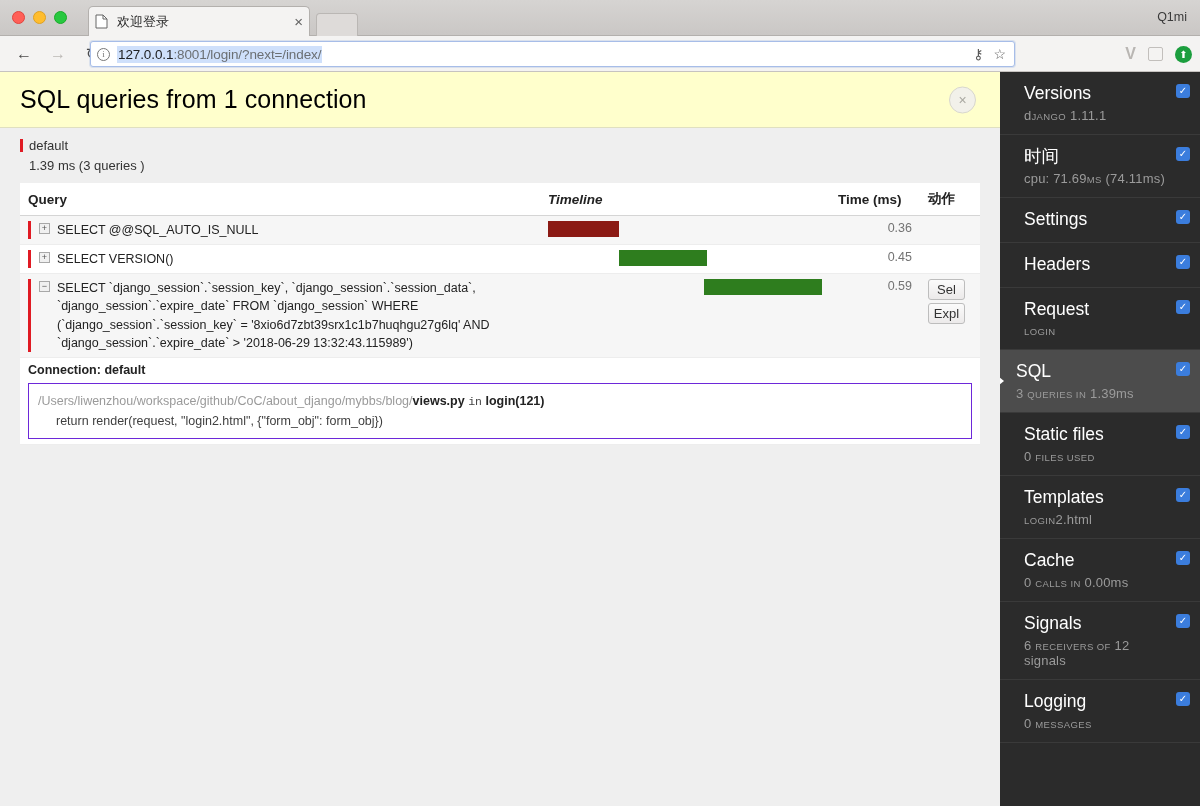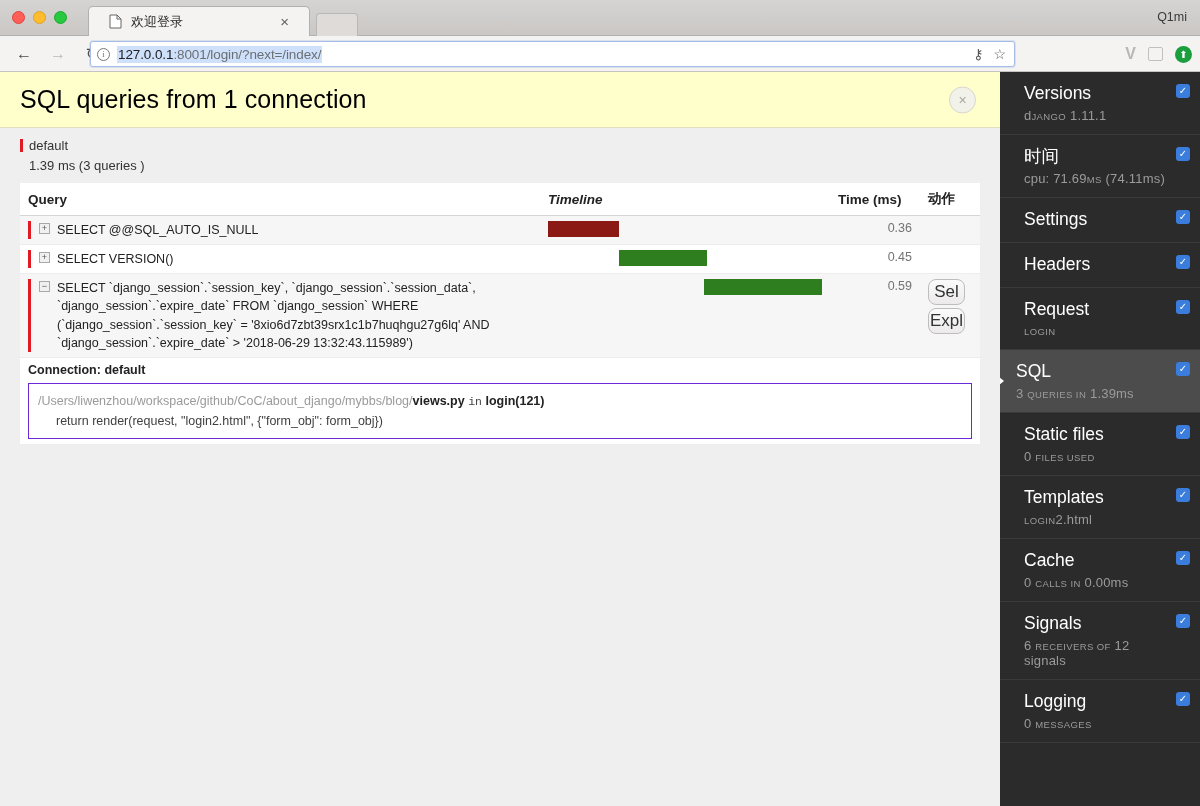--- a/index.html
+++ b/index.html
@@ -20,21 +20,21 @@
   .traffic { position: absolute; top: 11px; left: 12px; display: flex; gap: 8px; }
   .traffic span { width: 13px; height: 13px; border-radius: 50%; display: block; }
   .tl-red { background: #ff5f57; border: 1px solid #e0443e; }
   .tl-yellow { background: #ffbd2e; border: 1px solid #dea123; }
   .tl-green { background: #28c840; border: 1px solid #1aab29; }
 
   .tab {
     position: absolute; top: 6px; left: 88px; width: 222px; height: 30px;
     background: #f4f3f2; border: 1px solid #b3b0ad; border-bottom: none;
     border-radius: 5px 5px 0 0;
-    display: flex; align-items: center; padding: 0 20px;
+    display: flex; align-items: center; padding: 0 6px;
   }
   .tab-fav { width: 13px; height: 15px; margin-right: 9px; flex: none; }
   .tab-title {
     font-size: 13px; color: #2b2b2b; flex: 1;
     white-space: nowrap; overflow: hidden;
   }
   .tab-close { font-size: 15px; color: #636363; line-height: 1; padding-left: 6px; }
   .tab-ghost {
     position: absolute; top: 13px; left: 316px; width: 42px; height: 23px;
     background: #dedbd9; border: 1px solid #bab7b4; border-bottom: none;
@@ -134,23 +134,23 @@
   .toggle {
     width: 11px; height: 11px; border: 1px solid #a8a8a8; background: #f0f0f0;
     color: #555; font-size: 9px; line-height: 9px; text-align: center;
     margin: 2px 7px 0 0; flex: none; font-family: "Liberation Sans", sans-serif;
   }
   .qsql { font-size: 12.5px; color: #222; line-height: 1.45; word-break: break-word; }
   .tl-track { position: relative; height: 16px; width: 100%; }
   .tl-bar { position: absolute; top: 0; height: 16px; }
   .ttime { font-size: 12.5px; color: #737373; }
   .actbtn {
-    display: block; width: 37px; font-size: 17px; color: #333;
+    display: block; width: 37px; font-size: 13px; color: #333;
     background: linear-gradient(#fbfbfb,#eceaea); border: 1px solid #bdbdbd;
-    border-radius: 8px; text-align: center; padding: 2px 0; margin-bottom: 3px;
+    border-radius: 3px; text-align: center; padding: 2px 0; margin-bottom: 3px;
   }
 
   .detail-row td { background: #fff !important; padding: 8px 8px 14px 22px; }
   .conn-label { font-size: 12.5px; color: #222; font-weight: bold; margin-bottom: 6px; }
   .stack {
     border: 1px solid #6d28d9; background: #fff; padding: 7px 9px;
     font-size: 12.5px; color: #3f3f3f; line-height: 1.6;
   }
   .stack .pathdim { color: #9a9a9a; }
   .stack .fname { color: #222; font-weight: bold; }

